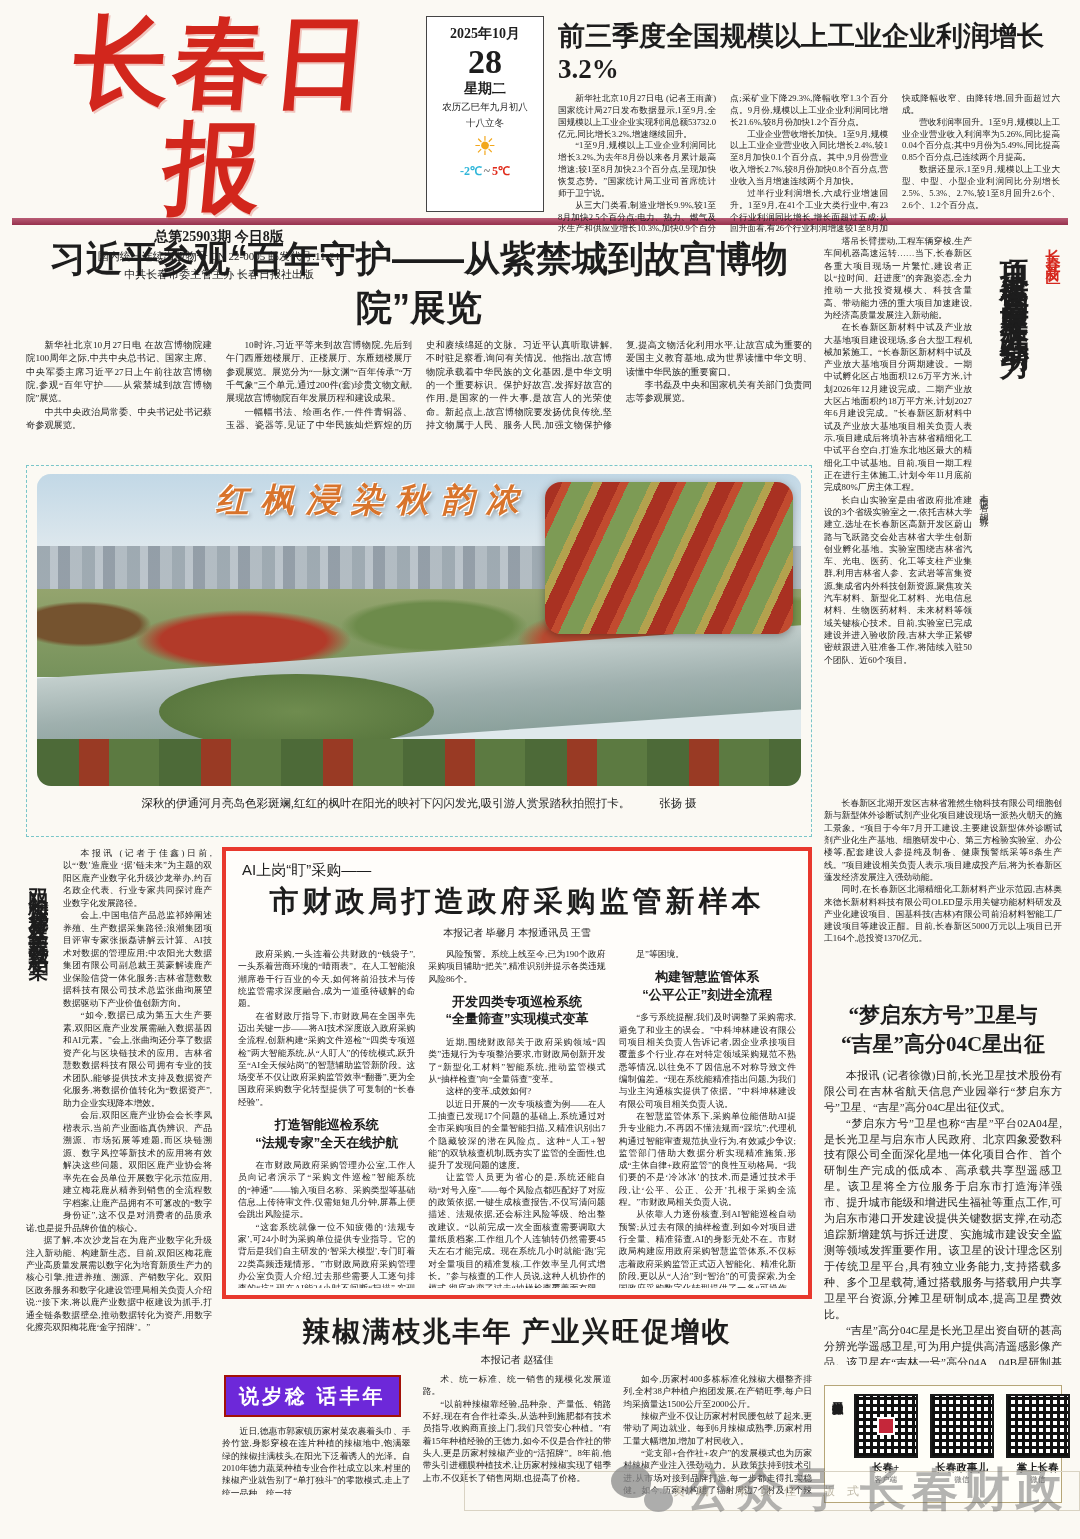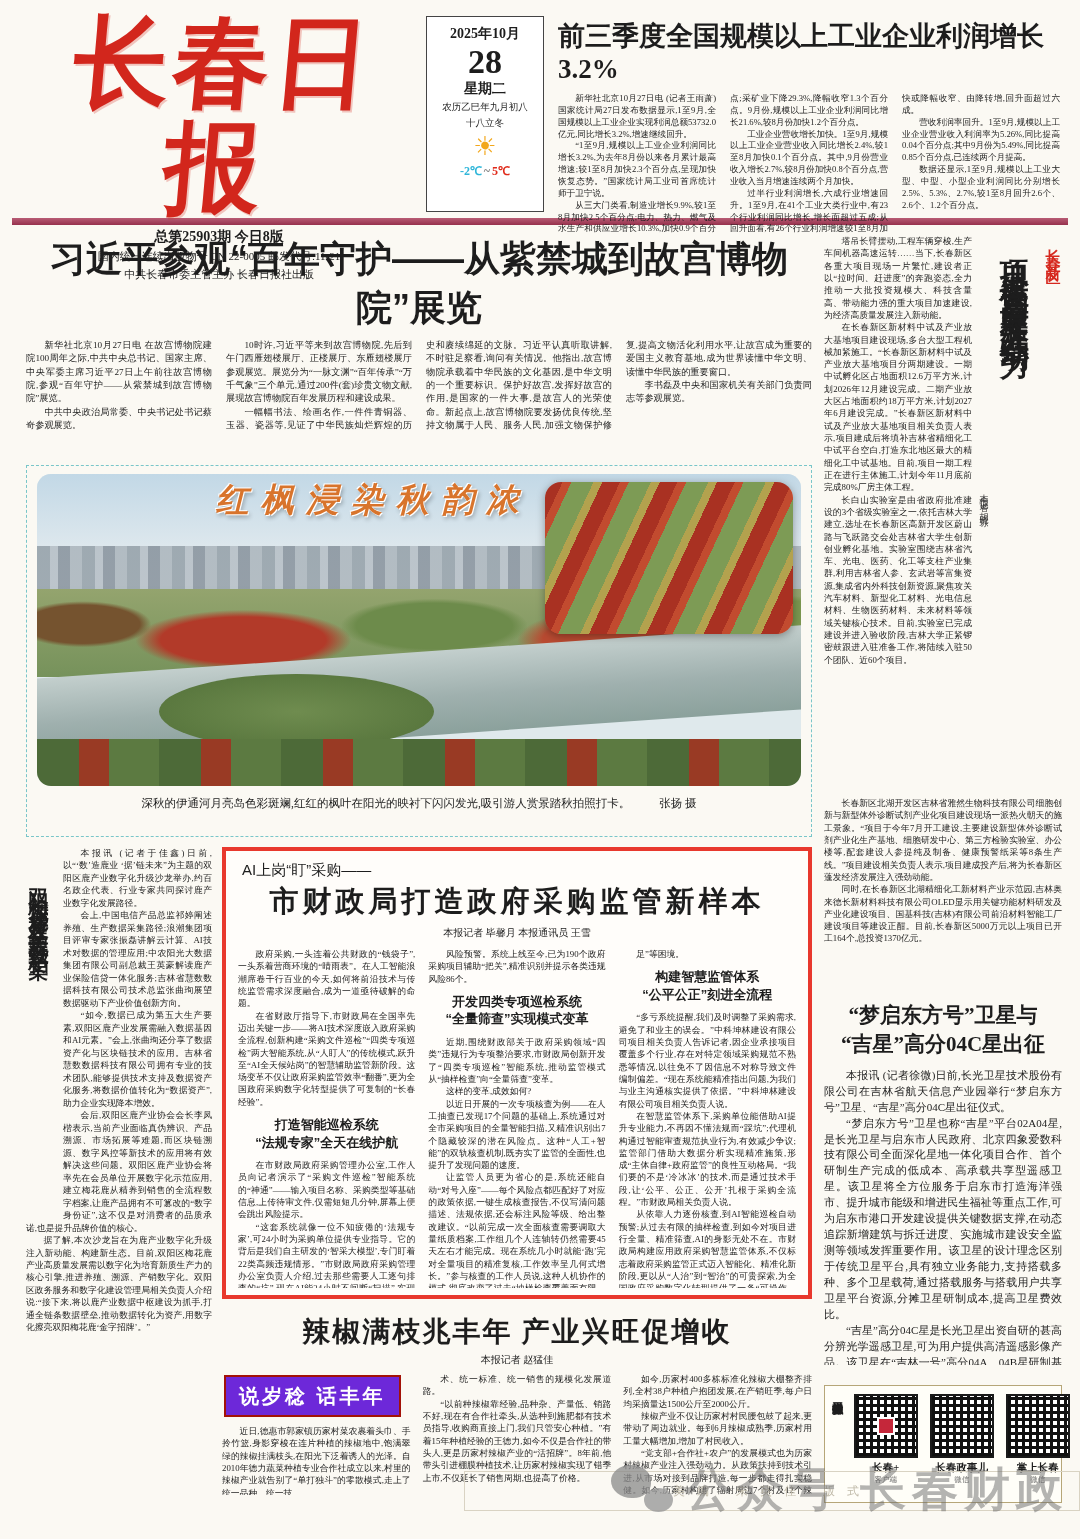--- a/index.html
+++ b/index.html
@@ -240,21 +240,21 @@
               <div>
 
               <p class="para">风险预警。系统上线至今,已为190个政府采购项目辅助“把关”,精准识别并提示各类违规风险86个。</p>
                 </div>
               <div class="psub">
                 <span>开发四类专项巡检系统</span><br>
                 <span>“全量筛查”实现模式变革</span>
               </div>
               <div>
 
-              <p class="para">近期,围绕财政部关于政府采购领域“四类”违规行为专项整治要求,市财政局创新开发了“四类专项巡检”智能系统,推动监管模式从“抽样检查”向“全量筛查”变革。</p>
+              <p class="para">近期,围绕财政部关于政府采购领域“四类”违规行为专项整治要求,市财政局创新开发了“新型化工材料”智能系统,推动监管模式从“抽样检查”向“全量筛查”变革。</p>
                   <p class="para">这样的变革,成效如何?</p>
                   <p class="para">以近日开展的一次专项核查为例——在人工抽查已发现17个问题的基础上,系统通过对全市采购项目的全量智能扫描,又精准识别出7个隐藏较深的潜在风险点。这种“人工+智能”的双轨核查机制,既夯实了监管的全面性,也提升了发现问题的速度。</p>
                   <p class="para">让监管人员更为省心的是,系统还能自动“对号入座”——每个风险点都匹配好了对应的政策依据,一键生成核查报告,不仅写清问题描述、法规依据,还会标注风险等级、给出整改建议。“以前完成一次全面核查需要调取大量纸质档案,工作组几个人连轴转仍然需要45天左右才能完成。现在系统几小时就能‘跑’完对全量项目的精准复核,工作效率呈几何式增长。”参与核查的工作人员说,这种人机协作的模式,彻底改变了过去“抽样检查覆盖面有限、全量核查人力不</p>
                 </div>
             </div>
             <div class="pcol">
               <div>
 
               <p class="para">足”等困境。</p>
                 </div>

